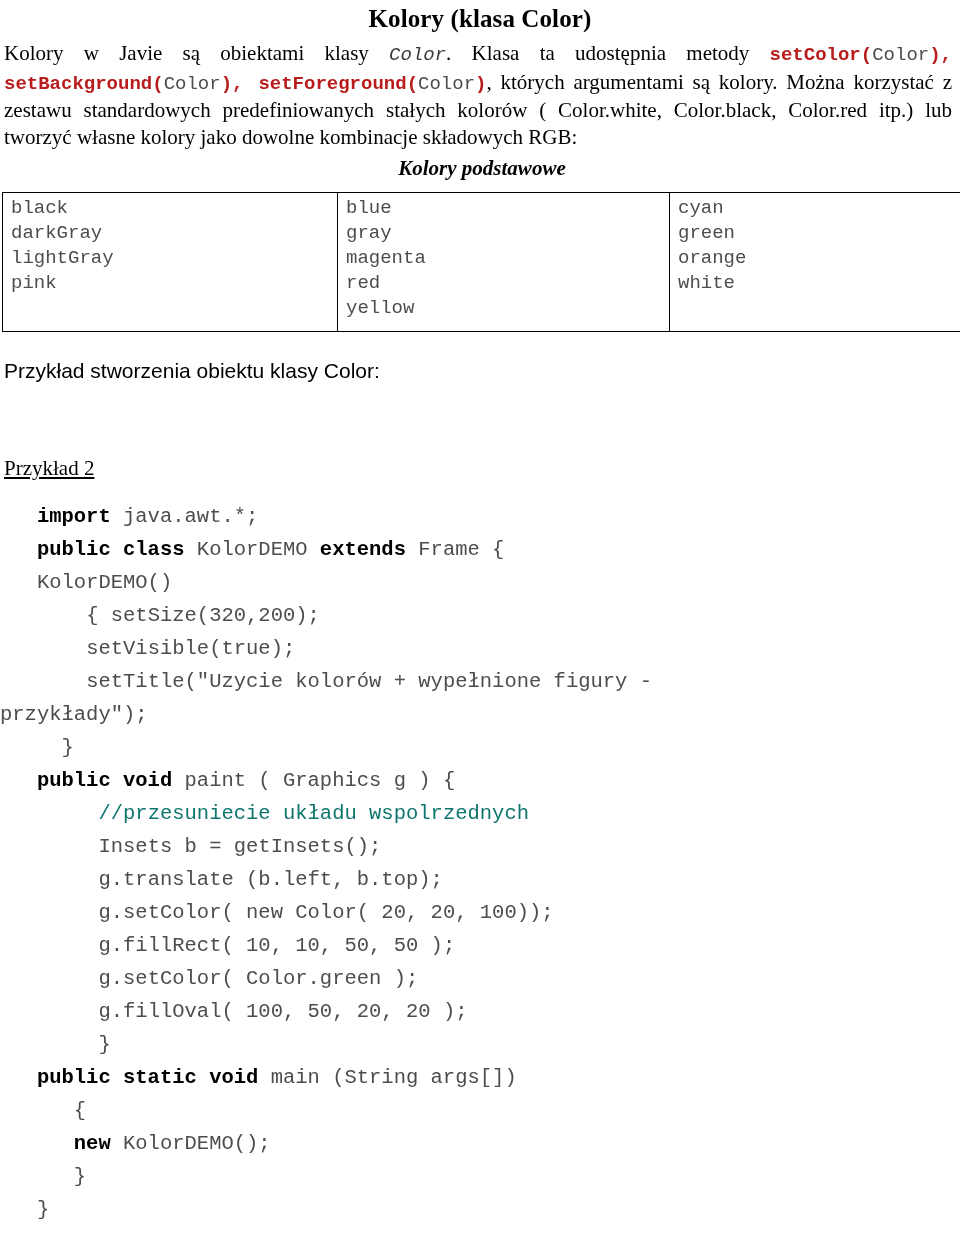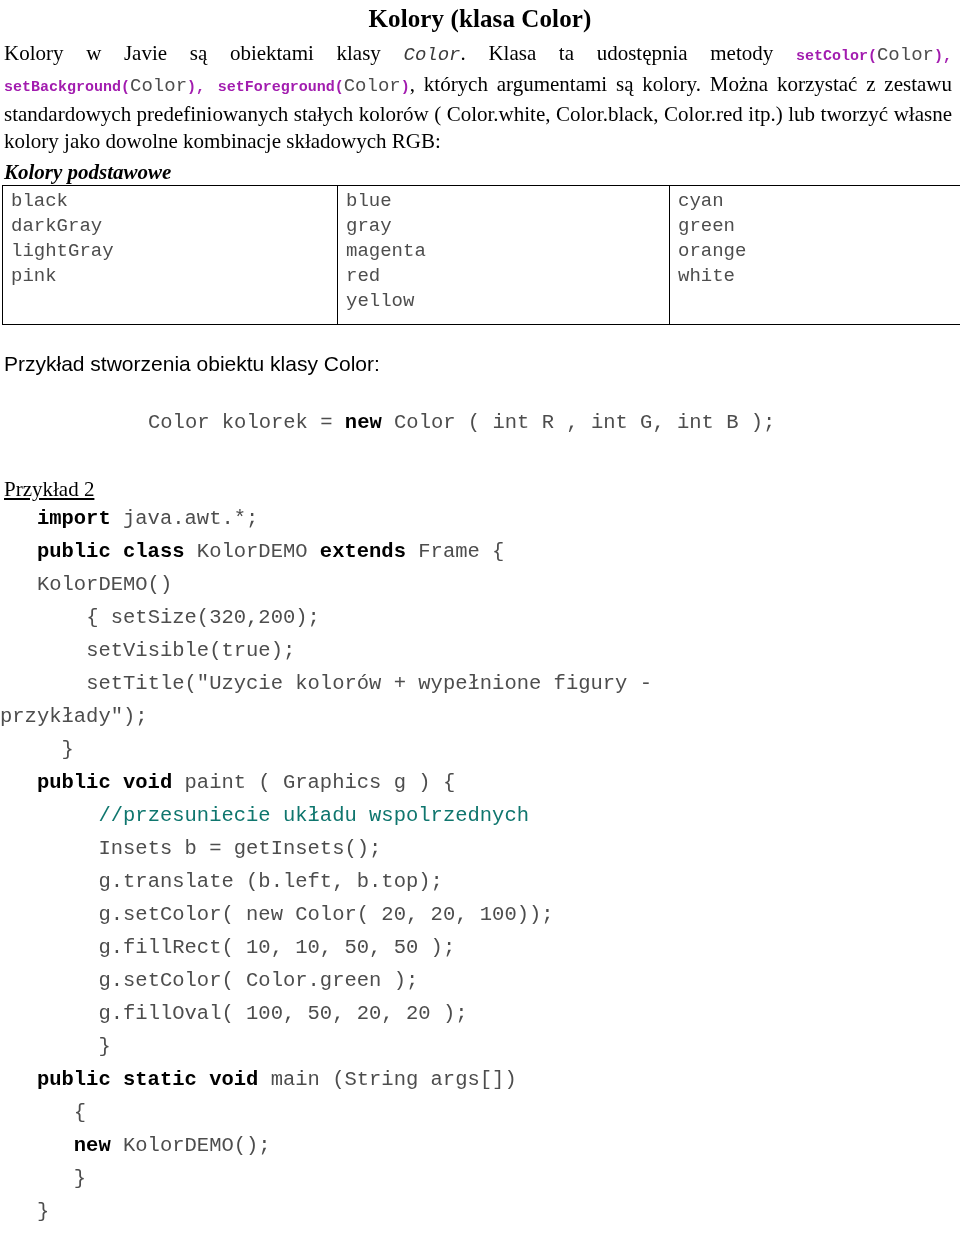--- a/index.html
+++ b/index.html
@@ -47,33 +47,34 @@
     color: #4d4d4d;
   }
   .mono-i {
     font-family: "Liberation Mono", "DejaVu Sans Mono", monospace;
     font-size: 19px;
     font-style: italic;
     color: #3a3a3a;
   }
   .mono-b {
     font-family: "Liberation Mono", "DejaVu Sans Mono", monospace;
-    font-size: 15px;
+    font-size: 19px;
     font-weight: bold;
-    color: #a21caf;
+    color: #b91c1c;
   }
 
   
   .sub-head {
     font-family: "Liberation Serif", "DejaVu Serif", serif;
     font-weight: bold;
     font-style: italic;
     font-size: 21px;
     line-height: 24px;
-    margin: 6px 0 1px 4px;
+    margin: 6px 0 12px 4px;
+    text-align: center;
   }
 
   
   .color-table {
     border-collapse: collapse;
     width: 916px;
     margin-left: 2px;
     table-layout: fixed;
   }
   .color-table td {
@@ -121,21 +122,21 @@
     margin: 0 0 0 4px;
     display: inline-block;
   }
 
   
   .code-block {
     font-family: "Liberation Mono", "DejaVu Sans Mono", monospace;
     font-size: 20.5px;
     line-height: 33px;
     color: #4d4d4d;
-    margin: 0 0 0 0;
+    margin: 19px 0 0 0;
     white-space: pre;
   }
   .code-line { display: block; white-space: pre; }
   .kw { font-weight: bold; color: #000000; }
   .cmt { color: #0f766e; }
 </style>
 </head>
 <body>
 
 <div class="page">
@@ -173,21 +174,20 @@
     </tr>
   </tbody>
     </table>
 
   <div class="spacer-md"></div>
 
   <p class="body-text">Przykład stworzenia obiektu klasy Color:</p>
 
   <div class="spacer-lg"></div>
 
-  <div class="sample-line"><span>Color kolorek = </span><b>new</b><span> Color ( int R , int G, int B );</span></div>
 
   <div class="spacer-md"></div>
 
 
   <div class="spacer-sm"></div>
 
   <div><span class="underline-head">Przykład 2</span></div>
 
   <div class="code-block" id="code-block"><span class="code-line"><span>   </span><span class="kw">import</span><span> java.awt.*;</span></span><span class="code-line"><span>   </span><span class="kw">public class</span><span> KolorDEMO </span><span class="kw">extends</span><span> Frame {</span></span><span class="code-line"><span>   </span><span>KolorDEMO()</span></span><span class="code-line"><span>       </span><span>{ setSize(320,200);</span></span><span class="code-line"><span>       </span><span>setVisible(true);</span></span><span class="code-line"><span>       </span><span>setTitle("Uzycie kolorów + wypełnione figury -</span></span><span class="code-line"><span>przykłady");</span></span><span class="code-line"><span>     </span><span>}</span></span><span class="code-line"><span>   </span><span class="kw">public void</span><span> paint ( Graphics g ) {</span></span><span class="code-line"><span>        </span><span class="cmt">//przesuniecie układu wspolrzednych</span></span><span class="code-line"><span>        </span><span>Insets b = getInsets();</span></span><span class="code-line"><span>        </span><span>g.translate (b.left, b.top);</span></span><span class="code-line"><span>        </span><span>g.setColor( new Color( 20, 20, 100));</span></span><span class="code-line"><span>        </span><span>g.fillRect( 10, 10, 50, 50 );</span></span><span class="code-line"><span>        </span><span>g.setColor( Color.green );</span></span><span class="code-line"><span>        </span><span>g.fillOval( 100, 50, 20, 20 );</span></span><span class="code-line"><span>        </span><span>}</span></span><span class="code-line"><span>   </span><span class="kw">public static void</span><span> main (String args[])</span></span><span class="code-line"><span>      </span><span>{</span></span><span class="code-line"><span>      </span><span class="kw">new</span><span> KolorDEMO();</span></span><span class="code-line"><span>      </span><span>}</span></span><span class="code-line"><span>   </span><span>}</span></span></div>
 

